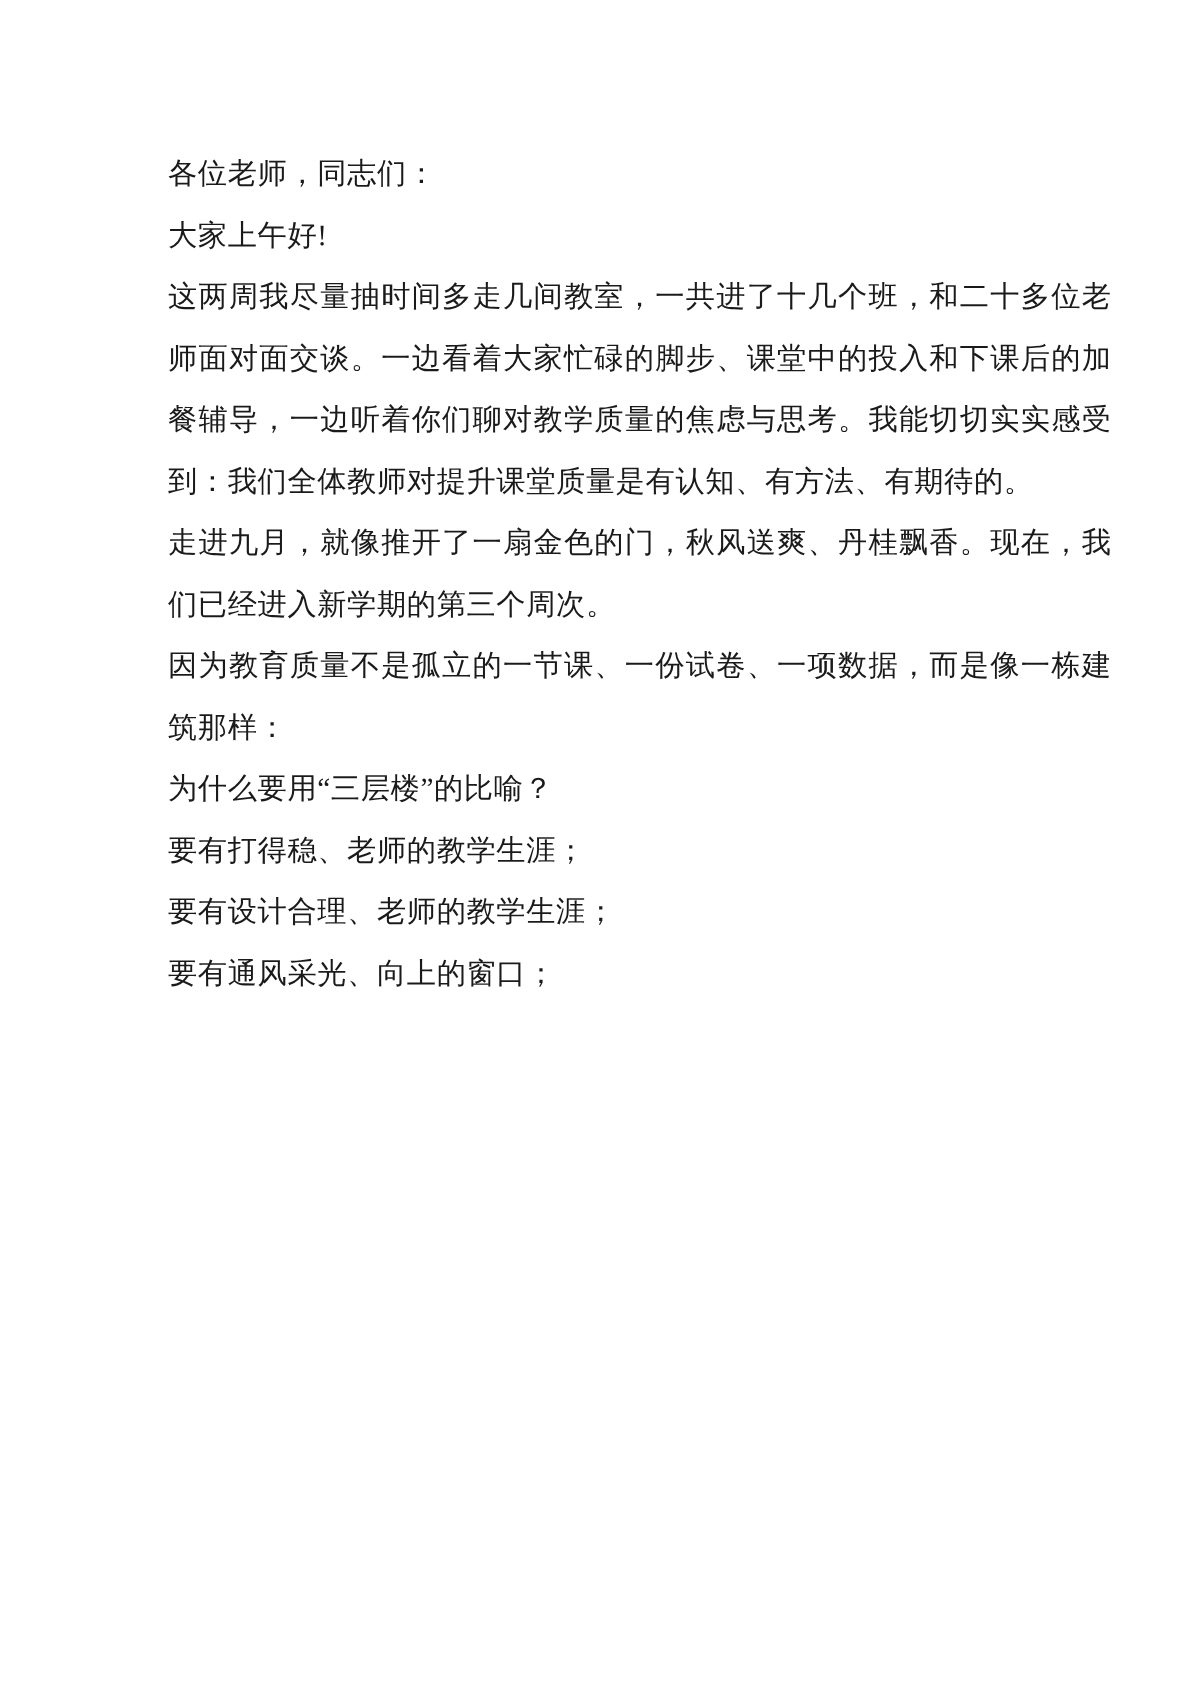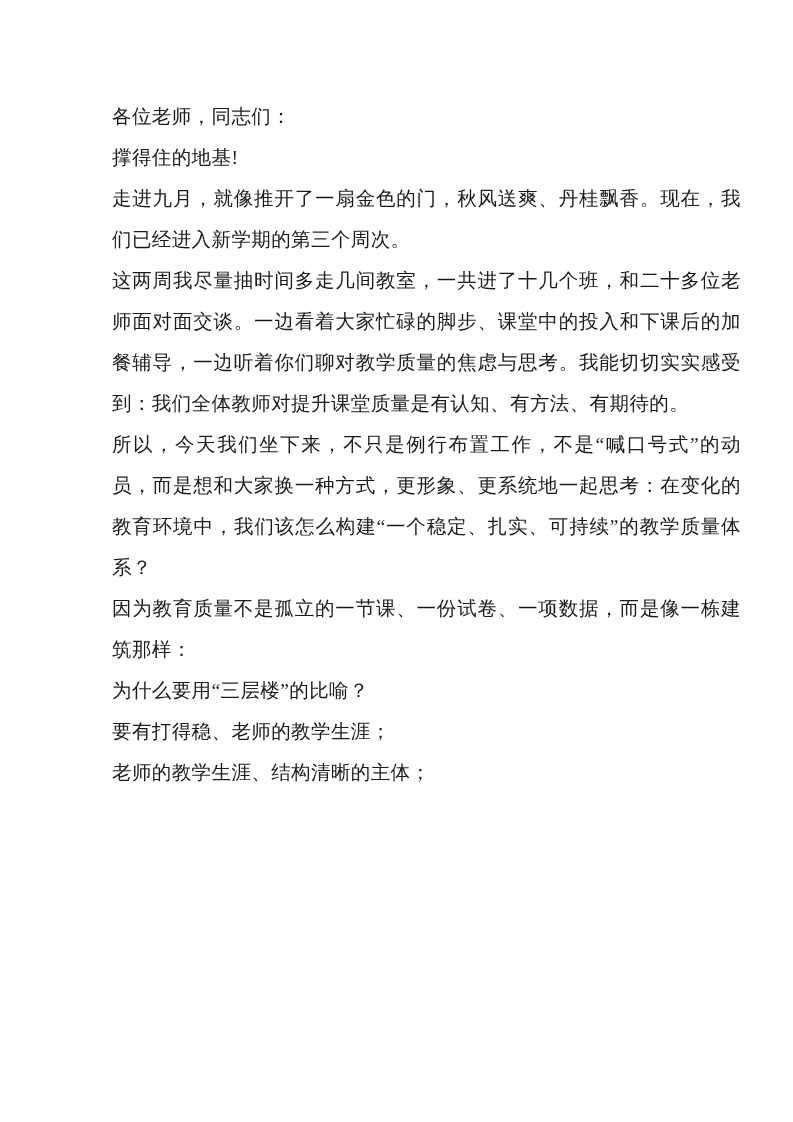--- a/index.html
+++ b/index.html
@@ -34,22 +34,22 @@
     white-space: pre-wrap;
     word-break: break-all;
   }
 </style>
 </head>
 <body>
 
 <div class="page">
   <div class="doc-body">
     <p class="para">各位老师，同志们：</p>
-    <p class="para">撑得住的地基!</p>
+    <p class="para">大家上午好!</p>
+    <p class="para">这两周我尽量抽时间多走几间教室，一共进了十几个班，和二十多位老师面对面交谈。一边看着大家忙碌的脚步、课堂中的投入和下课后的加餐辅导，一边听着你们聊对教学质量的焦虑与思考。我能切切实实感受到：我们全体教师对提升课堂质量是有认知、有方法、有期待的。</p>
     <p class="para">走进九月，就像推开了一扇金色的门，秋风送爽、丹桂飘香。现在，我们已经进入新学期的第三个周次。</p>
-    <p class="para">这两周我尽量抽时间多走几间教室，一共进了十几个班，和二十多位老师面对面交谈。一边看着大家忙碌的脚步、课堂中的投入和下课后的加餐辅导，一边听着你们聊对教学质量的焦虑与思考。我能切切实实感受到：我们全体教师对提升课堂质量是有认知、有方法、有期待的。</p>
-    <p class="para">所以，今天我们坐下来，不只是例行布置工作，不是“喊口号式”的动员，而是想和大家换一种方式，更形象、更系统地一起思考：在变化的教育环境中，我们该怎么构建“一个稳定、扎实、可持续”的教学质量体系？</p>
     <p class="para">因为教育质量不是孤立的一节课、一份试卷、一项数据，而是像一栋建筑那样：</p>
     <p class="para">为什么要用“三层楼”的比喻？</p>
     <p class="para">要有打得稳、老师的教学生涯；</p>
-    <p class="para">老师的教学生涯、结构清晰的主体；</p>
+    <p class="para">要有设计合理、老师的教学生涯；</p>
+    <p class="para">要有通风采光、向上的窗口；</p>
   </div>
 </div>
 
 </body></html>

